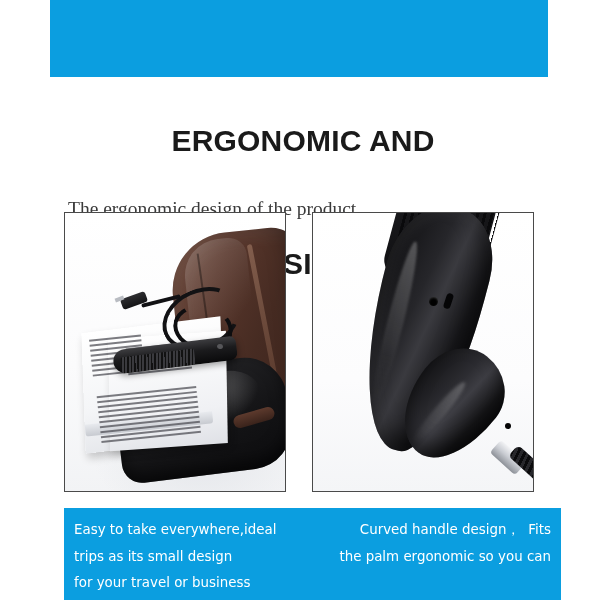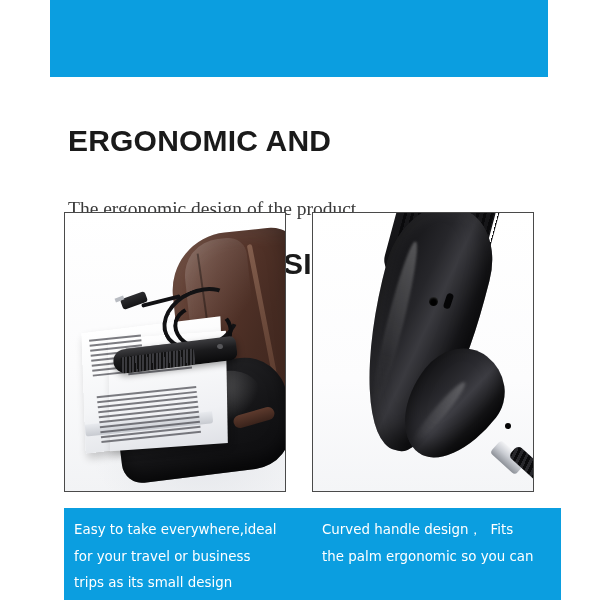--- a/index.html
+++ b/index.html
@@ -35,21 +35,21 @@
     top: 38px;
     width: 470px;
     font-family: "Liberation Sans", sans-serif;
     font-weight: bold;
     font-size: 30px;
     line-height: 41px;
     letter-spacing: 0.2px;
     color: #1a1a1a;
     white-space: pre;
   }
-  .headline .line1 { display: block; }
+  .headline .line1 { display: block; text-align: center; }
   .headline .line2 { display: block; }
 
   
   .subhead {
     position: absolute;
     left: 68px;
     top: 136px;
     width: 470px;
     font-family: Liberation Serif, serif;
     font-size: 19.5px;
@@ -382,21 +382,21 @@
     background: #0b9ee0;
     box-sizing: border-box;
     padding: 9px 10px 0 10px;
     font-family: "DejaVu Sans", sans-serif;
     font-size: 13.4px;
     line-height: 26.5px;
     color: #ffffff;
     overflow: hidden;
   }
   .caption-left  { left: 64px; }
-  .caption-right { left: 312px; }
+  .caption-right { left: 312px; text-align: right; }
   .caption span { display: block; white-space: pre; }
 </style>
 </head>
 <body>
 
 <div class="page">
 
   <div class="banner"></div>
 
   <div class="headline">
@@ -486,22 +486,22 @@
       <div class="vent2"></div>
       <div class="vent3"></div>
 
       <div class="ferrule"></div>
       <div class="cable"></div>
     </div>
   </div>
 
   <div class="caption caption-left">
     <span>Easy to take everywhere,ideal</span>
+    <span>trips as its small design</span>
     <span>for your travel or business</span>
-    <span>trips as its small design</span>
   </div>
 
   <div class="caption caption-right">
     <span>Curved handle design，  Fits</span>
     <span>the palm ergonomic so you can</span>
   </div>
 
 </div>
 
 </body></html>

